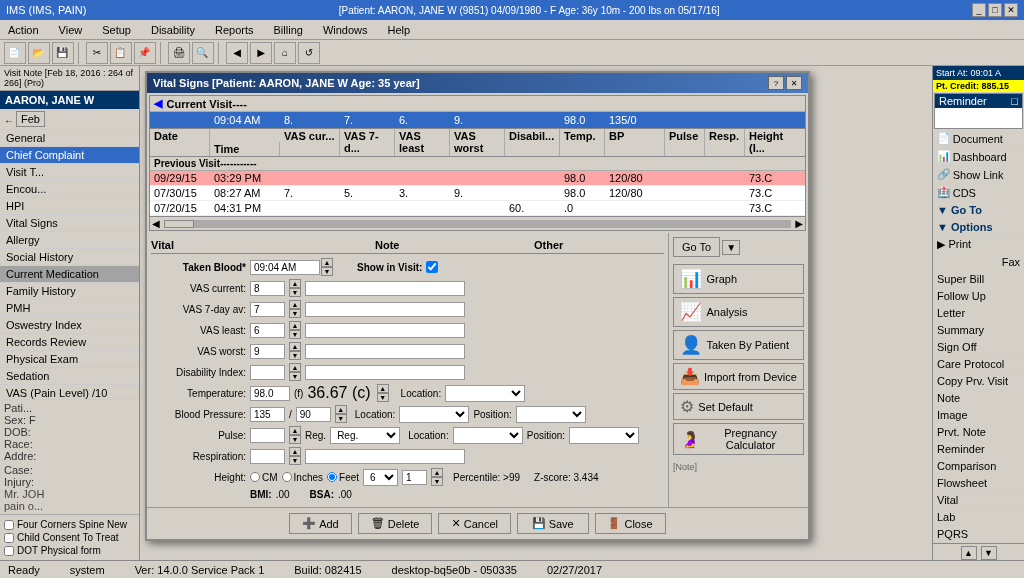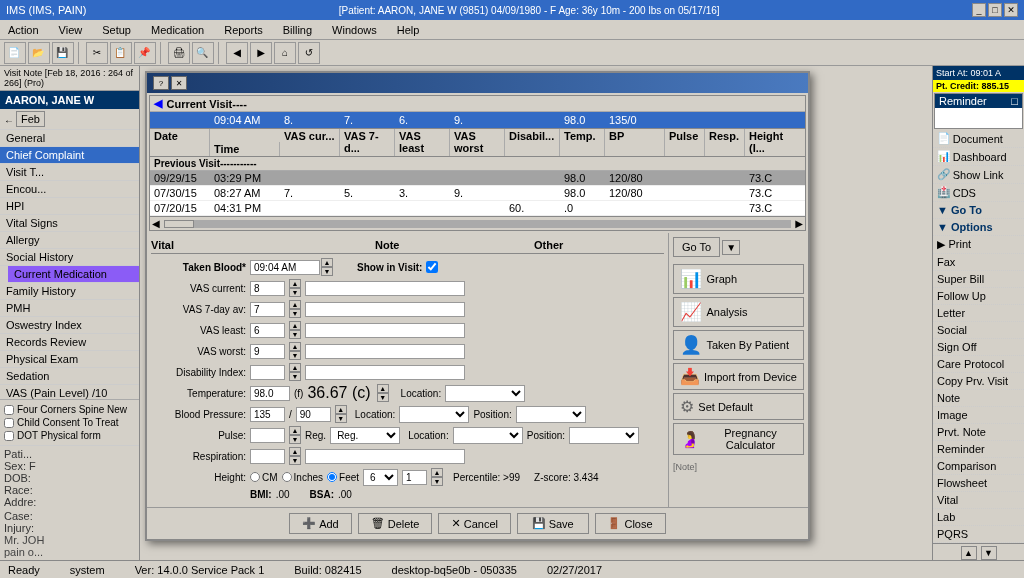--- a/index.html
+++ b/index.html
@@ -8,21 +8,21 @@
     
     .menu-bar { background: #d4d0c8; border-bottom: 1px solid #999; padding: 2px 4px; display: flex; align-items: center; gap: 12px; }
     .menu-item { cursor: pointer; padding: 2px 4px; }
 
     
     .toolbar { background: #d4d0c8; border-bottom: 1px solid #999; padding: 2px 4px; display: flex; align-items: center; gap: 2px; }
     .toolbar-btn { width: 22px; height: 22px; background: #d4d0c8; border: 1px solid #999; cursor: pointer; display: flex; align-items: center; justify-content: center; font-size: 10px; }
     .toolbar-sep { width: 4px; height: 22px; border-left: 1px solid #999; margin: 0 2px; }
     .nav-item { padding: 2px 6px; cursor: pointer; border-bottom: 1px solid #ccc; }
     .nav-item.selected { background: #316ac5; color: white; }
-    .nav-item.highlight { background: #8b5cf6; margin-left: 8px; }
+    .nav-item.highlight { background: #a3a3a3; }
     .checkbox-item { display: flex; align-items: center; gap: 3px; padding: 1px 0; font-size: 10px; }
 
     
     select { border: 1px solid #999; background: white; font-size: 10px; padding: 1px 2px; }
   </style>
 </head>
 <body>
 
 <div style="width:1024px; height:578px; position:relative; background:#d4d0c8; overflow:hidden;">
 
@@ -33,21 +33,21 @@
       <button style="width:14px;height:14px;font-size:9px;background:#d4d0c8;border:1px solid #888;cursor:pointer;">_</button>
       <button style="width:14px;height:14px;font-size:9px;background:#d4d0c8;border:1px solid #888;cursor:pointer;">□</button>
       <button style="width:14px;height:14px;font-size:9px;background:#d4d0c8;border:1px solid #888;cursor:pointer;">✕</button>
     </div>
   </div>
 
   <div class="menu-bar" style="height:20px;">
     <span class="menu-item">Action</span>
     <span class="menu-item">View</span>
     <span class="menu-item">Setup</span>
-    <span class="menu-item">Medication</span>
+    <span class="menu-item">Disability</span>
     <span class="menu-item">Reports</span>
     <span class="menu-item">Billing</span>
     <span class="menu-item">Windows</span>
     <span class="menu-item">Help</span>
   </div>
 
   <div class="toolbar" style="height:26px;">
     <button class="toolbar-btn">📄</button>
     <button class="toolbar-btn">📂</button>
     <button class="toolbar-btn">💾</button>
@@ -84,50 +84,51 @@
         <div class="nav-item">Family History</div>
         <div class="nav-item">PMH</div>
         <div class="nav-item">Oswestry Index</div>
         <div class="nav-item">Records Review</div>
         <div class="nav-item">Physical Exam</div>
         <div class="nav-item">Sedation</div>
         <div class="nav-item">VAS (Pain Level) /10</div>
 
       </div>
 
-      <div style="padding:3px 4px; border-top:1px solid #aaa; font-size:10px;">
-        <label class="checkbox-item"><input type="checkbox" style="width: 10px; height: 10px;"> Four Corners Spine New</label>
-        <label class="checkbox-item"><input type="checkbox" style="width: 10px; height: 10px;"> Child Consent To Treat</label>
-        <label class="checkbox-item"><input type="checkbox" style="width: 10px; height: 10px;"> DOT Physical form</label>
-      </div>
-
       <div style="padding:2px 4px; font-size:9px; color:#333; border-top:1px solid #ccc;">
         <div>Pati...</div>
         <div>Sex: F</div>
         <div>DOB:</div>
         <div>Race:</div>
         <div>Addre:</div>
         <div style="margin-top:2px;">Case:</div>
         <div>Injury:</div>
         <div style="color:#444;">Mr. JOH</div>
         <div style="color:#444;">pain o...</div>
       </div>
+
+      <div style="padding:3px 4px; border-top:1px solid #aaa; font-size:10px;">
+        <label class="checkbox-item"><input type="checkbox" style="width: 10px; height: 10px;"> Four Corners Spine New</label>
+        <label class="checkbox-item"><input type="checkbox" style="width: 10px; height: 10px;"> Child Consent To Treat</label>
+        <label class="checkbox-item"><input type="checkbox" style="width: 10px; height: 10px;"> DOT Physical form</label>
+      </div>
     </div>
 
     <div style="flex:1; position:relative; background:#d4d0c8; overflow:hidden;">
 
       <div style="position:absolute; left:0; top:0; right:0; bottom:0; opacity:0.3; display:flex; align-items:center; justify-content:center;">
         <div style="font-size:60px; color:#ccc;">🫀</div>
       </div>
 
       <div style="position:absolute; left:2px; top:2px; font-size:10px; color:#333; z-index:1;"></div>
 
       <div style="position:absolute; left:5px; top:5px; width:665px; background:#d4d0c8; border:2px solid #888; box-shadow:3px 3px 8px rgba(0,0,0,0.5); z-index:10;">
 
         <div style="background:linear-gradient(to right,#1a3a6b,#4a7ac0); color:white; padding:3px 6px; display:flex; justify-content:space-between; align-items:center; font-size:11px; font-weight:bold;">
+          <span>Vital Signs [Patient: AARON, JANE W Age: 35 year]</span>
           <div style="display:flex;gap:2px;">
             <button style="width:16px;height:14px;font-size:8px;background:#d4d0c8;border:1px solid #666;cursor:pointer;color:#000;">?</button>
             <button style="width:16px;height:14px;font-size:8px;background:#d4d0c8;border:1px solid #666;cursor:pointer;color:#000;">✕</button>
           </div>
         </div>
 
         <div style="background:white; margin:2px; border:1px solid #888; overflow:hidden;">
 
           <div style="background:#d4d0c8; padding:1px 4px; font-size:10px; font-weight:bold; border-bottom:1px solid #aaa; display:flex; align-items:center;">
             <span style="color:blue; cursor:pointer; margin-right:4px;">◀</span>
@@ -159,21 +160,21 @@
             <div style="padding:1px 4px;border-right:1px solid #aaa;">Disabil...</div>
             <div style="padding:1px 4px;border-right:1px solid #aaa;">Temp.</div>
             <div style="padding:1px 4px;border-right:1px solid #aaa;">BP</div>
             <div style="padding:1px 4px;border-right:1px solid #aaa;">Pulse</div>
             <div style="padding:1px 4px;border-right:1px solid #aaa;">Resp.</div>
             <div style="padding:1px 4px;">Height (I...</div>
           </div>
 
           <div style="background:#d4d0c8; padding:1px 4px; font-size:10px; font-weight:bold; border-bottom:1px solid #aaa;">Previous Visit-----------</div>
 
-          <div style="background:#a3a3a3; display:grid; grid-template-columns:60px 70px 60px 55px 55px 55px 55px 45px 60px 40px 40px 60px; font-size:10px; border-bottom:1px solid #eee;">
+          <div style="background:#fca5a5; display:grid; grid-template-columns:60px 70px 60px 55px 55px 55px 55px 45px 60px 40px 40px 60px; font-size:10px; border-bottom:1px solid #eee;">
             <div style="padding:1px 4px;">09/29/15</div>
             <div style="padding:1px 4px;">03:29 PM</div>
             <div style="padding:1px 4px;"></div>
             <div style="padding:1px 4px;"></div>
             <div style="padding:1px 4px;"></div>
             <div style="padding:1px 4px;"></div>
             <div style="padding:1px 4px;"></div>
             <div style="padding:1px 4px;">98.0</div>
             <div style="padding:1px 4px;">120/80</div>
             <div style="padding:1px 4px;"></div>
@@ -466,25 +467,25 @@
         </div>
         <div style="padding:2px 4px; cursor:pointer; border-bottom:1px dotted #ccc; display:flex; align-items:center; gap:2px;">
           <span style="font-size:11px;">🔗</span> Show Link
         </div>
         <div style="padding:2px 4px; cursor:pointer; border-bottom:1px dotted #ccc; display:flex; align-items:center; gap:2px;">
           <span style="font-size:11px;">🏥</span> CDS
         </div>
         <div style="padding:2px 4px; cursor:pointer; border-bottom:1px dotted #ccc; font-weight:bold; color:#003366;">▼ Go To</div>
         <div style="padding:2px 4px; cursor:pointer; border-bottom:1px dotted #ccc; font-weight:bold; color:#003366;">▼ Options</div>
         <div style="padding:2px 4px; cursor:pointer; border-bottom:1px dotted #ccc;">▶ Print</div>
-        <div style="padding:2px 4px; cursor:pointer; border-bottom:1px dotted #ccc;">Fax</div>
+        <div style="padding:2px 4px; cursor:pointer; border-bottom:1px dotted #ccc;text-align:right;">Fax</div>
         <div style="padding:2px 4px; cursor:pointer; border-bottom:1px dotted #ccc;">Super Bill</div>
         <div style="padding:2px 4px; cursor:pointer; border-bottom:1px dotted #ccc;">Follow Up</div>
         <div style="padding:2px 4px; cursor:pointer; border-bottom:1px dotted #ccc;">Letter</div>
-        <div style="padding:2px 4px; cursor:pointer; border-bottom:1px dotted #ccc;">Social</div>
+        <div style="padding:2px 4px; cursor:pointer; border-bottom:1px dotted #ccc;">Summary</div>
         <div style="padding:2px 4px; cursor:pointer; border-bottom:1px dotted #ccc;">Sign Off</div>
         <div style="padding:2px 4px; cursor:pointer; border-bottom:1px dotted #ccc;">Care Protocol</div>
         <div style="padding:2px 4px; cursor:pointer; border-bottom:1px dotted #ccc;">Copy Prv. Visit</div>
         <div style="padding:2px 4px; cursor:pointer; border-bottom:1px dotted #ccc;">Note</div>
         <div style="padding:2px 4px; cursor:pointer; border-bottom:1px dotted #ccc;">Image</div>
         <div style="padding:2px 4px; cursor:pointer; border-bottom:1px dotted #ccc;">Prvt. Note</div>
         <div style="padding:2px 4px; cursor:pointer; border-bottom:1px dotted #ccc;">Reminder</div>
         <div style="padding:2px 4px; cursor:pointer; border-bottom:1px dotted #ccc;">Comparison</div>
         <div style="padding:2px 4px; cursor:pointer; border-bottom:1px dotted #ccc;">Flowsheet</div>
         <div style="padding:2px 4px; cursor:pointer; border-bottom:1px dotted #ccc;">Vital</div>

